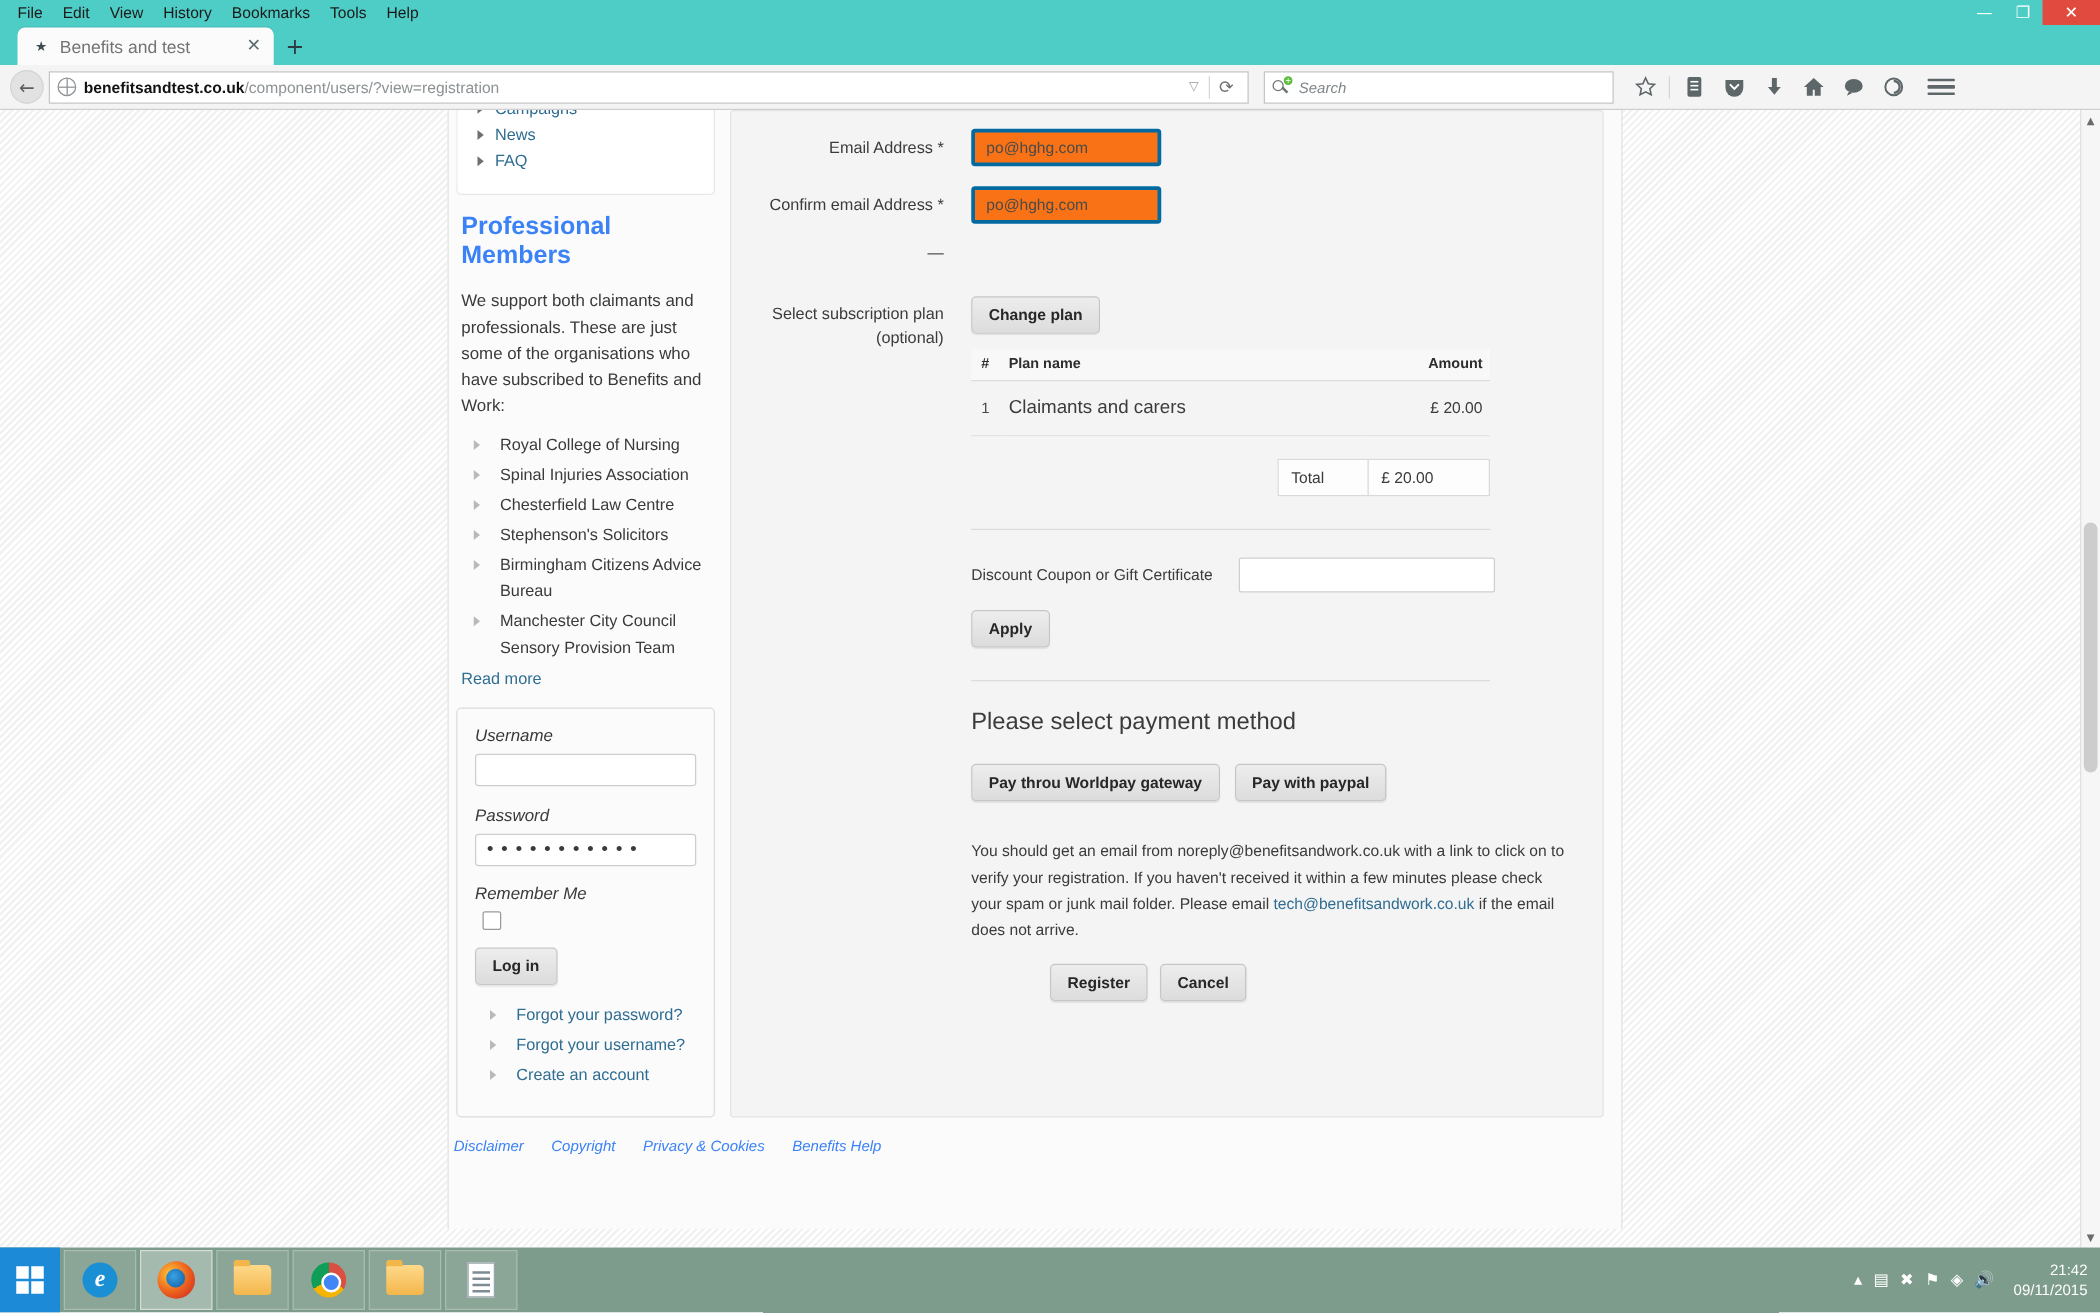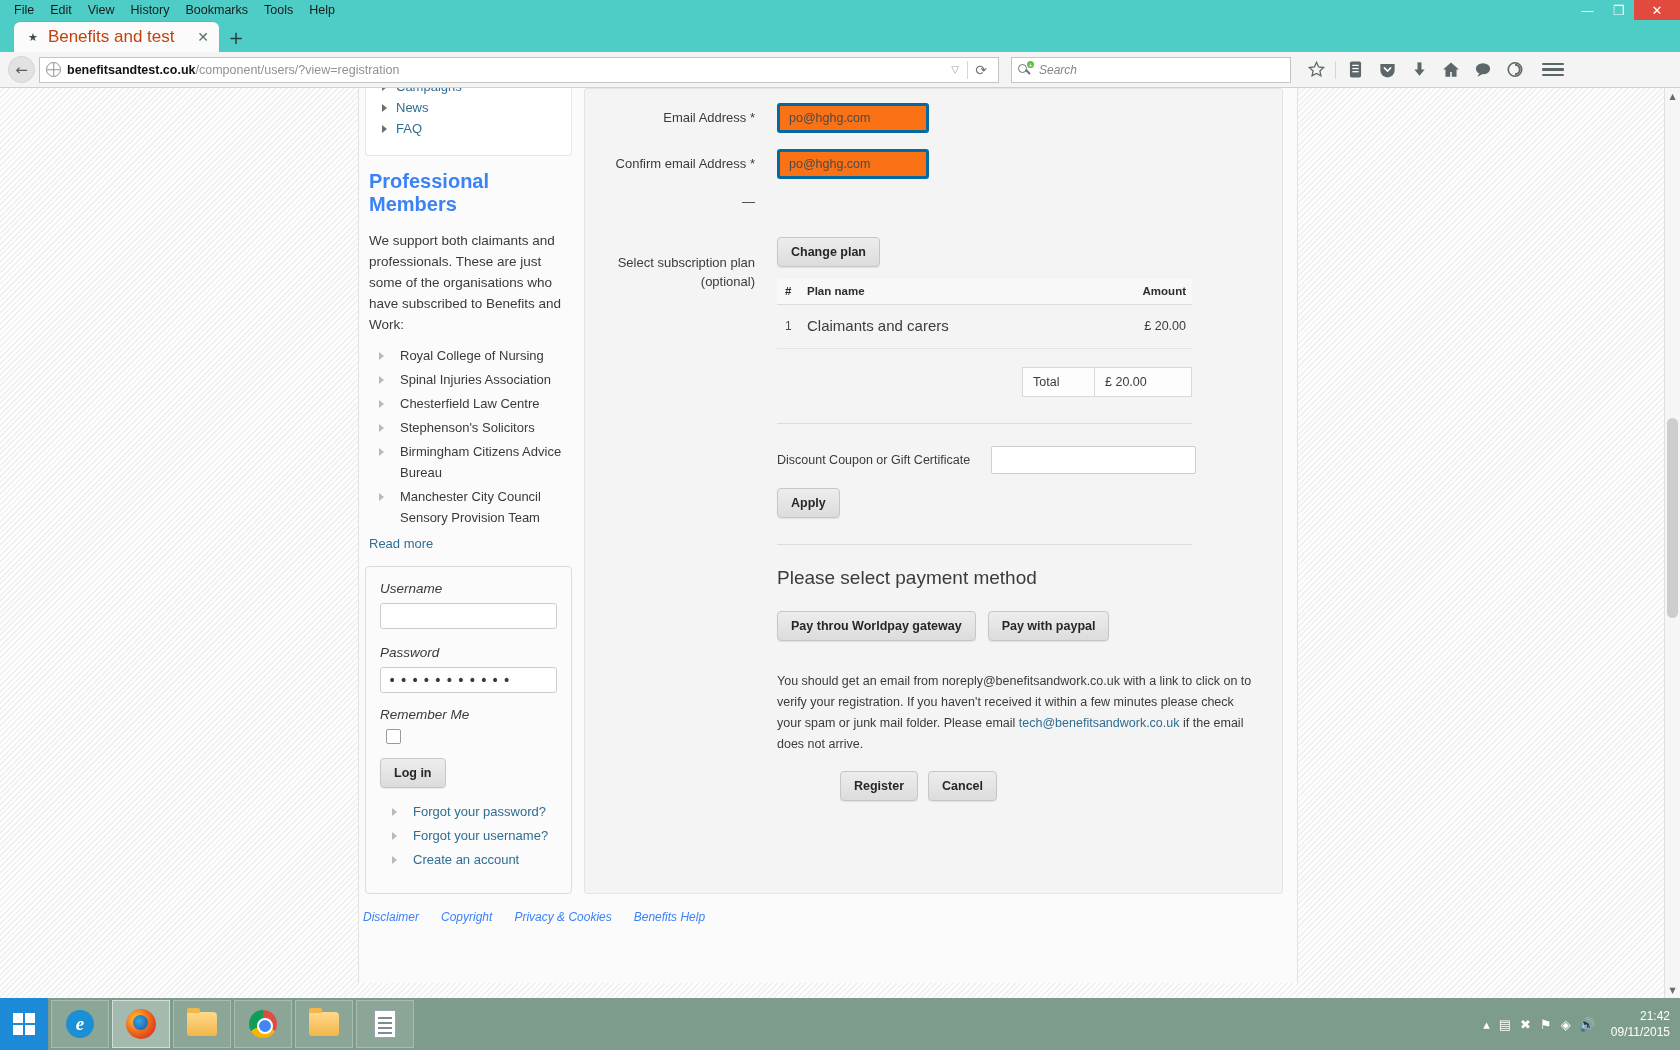--- a/index.html
+++ b/index.html
@@ -54,21 +54,21 @@
     height: 30px;
     background: #fbfbfb;
     border-radius: 6px 6px 0 0;
     display: flex; align-items: center;
     padding: 0 10px 0 14px;
     min-width: 205px;
     position: relative;
     box-shadow: 0 -1px 0 rgba(0,0,0,.07);
   }
   .tab .star { font-size: 11px; color:#3e4d52; margin-right: 10px; }
-  .tab .tlabel { font-size: 17px; color: #c2410c; flex: 1; white-space: nowrap; }
+  .tab .tlabel { font-size: 14px; color: #737373; flex: 1; white-space: nowrap; }
   .tab .tclose { font-size: 14px; color:#5c6b70; margin-left: 14px; font-family:"DejaVu Sans", sans-serif; }
   .newtab {
     width: 34px; height: 30px; display:flex; align-items:center; justify-content:center;
     font-size: 18px; color: #2b3b40; font-family: "DejaVu Sans", sans-serif;
   }
 
   
   .navbar {
     height: 36px;
     background: #f4f4f4;
@@ -247,21 +247,21 @@
     border-radius: 3px;
     margin: 0 14px 0 0;
     padding: 14px 22px 26px 14px;
     min-height: 730px;
   }
   .frow { display:flex; align-items: flex-start; margin-bottom: 16px; }
   .flabel {
     width: 178px; flex: none; text-align: right; padding-right: 22px;
     font-size: 13px; color:#3b3b3b; line-height: 30px;
   }
-  .flabel.multi { line-height: 19px; padding-top: 4px; margin-top: 12px; }
+  .flabel.multi { line-height: 19px; padding-top: 4px; }
   .fctl { flex: 1 1 auto; }
   .finput {
     width: 152px; height: 30px;
     border: 3px solid #0369a1; border-radius: 3px; background:#f97316;
     font-size: 12.5px; color: #4a4a4a; padding: 0 9px;
     font-family: "Liberation Sans", sans-serif;
     outline:none;
   }
 
   .plantable { width: 100%; max-width: 415px; margin-top: 12px; border-collapse: collapse; }

